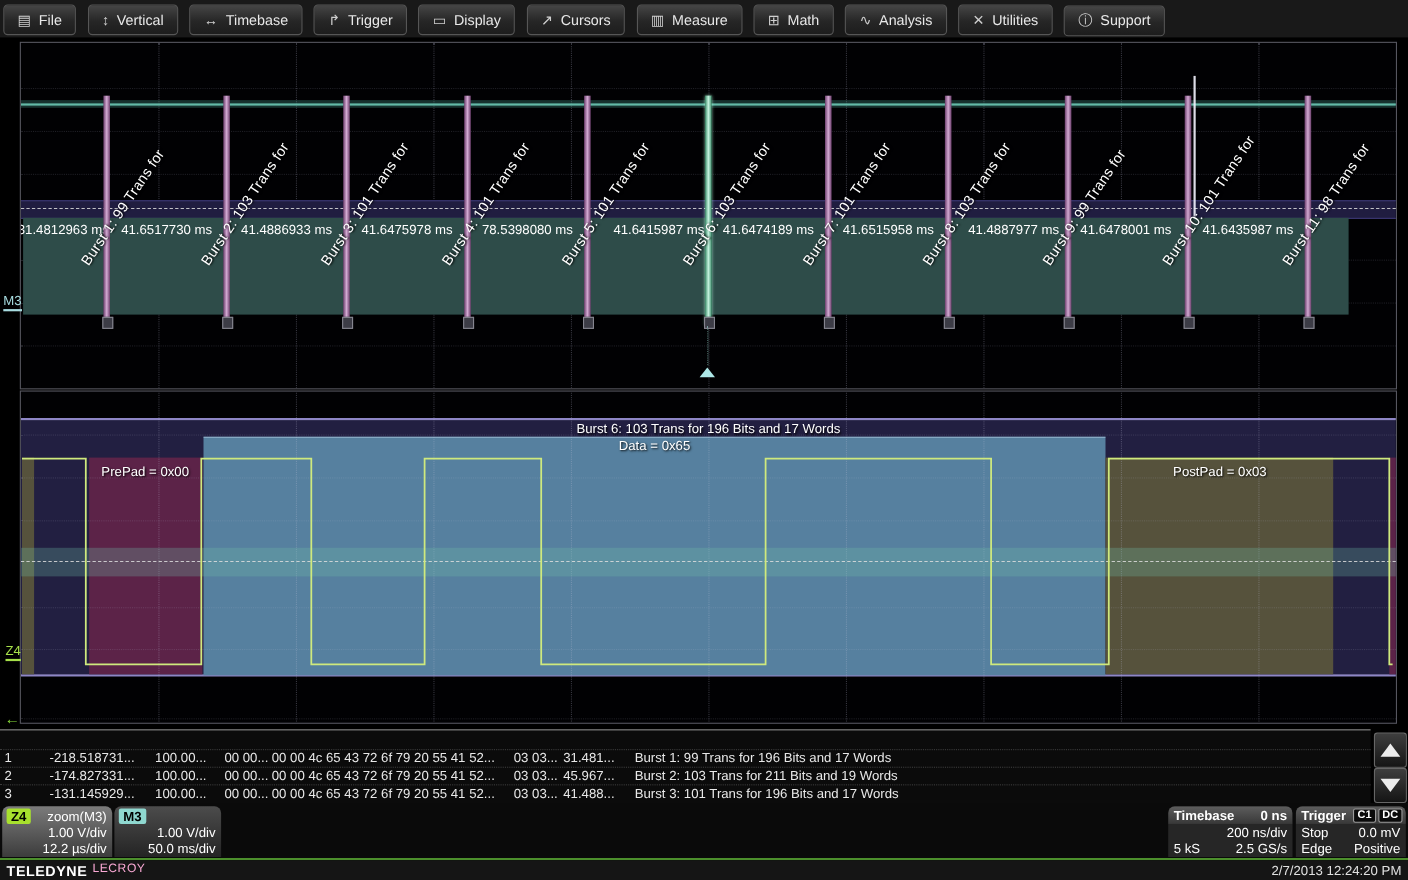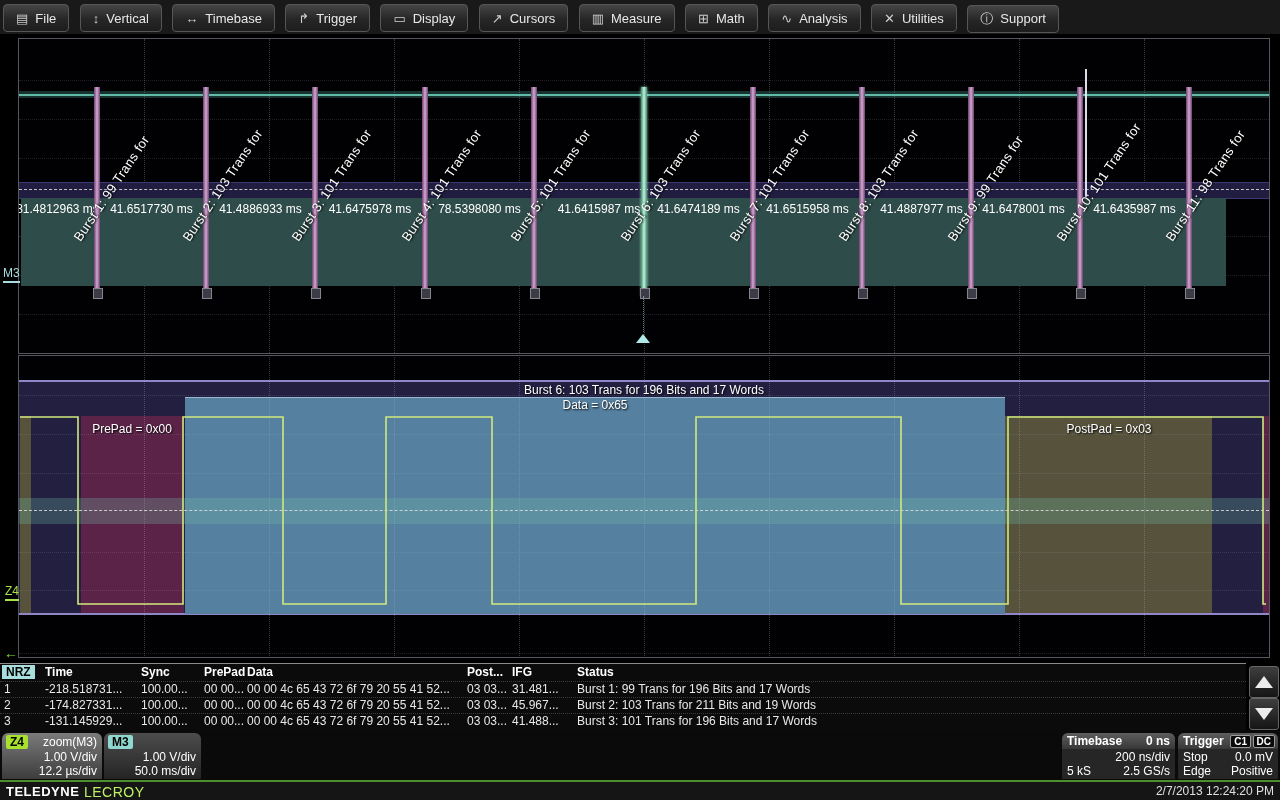--- a/index.html
+++ b/index.html
@@ -229,30 +229,20 @@
 </div>
 
 <svg class="abs" style="left:0;top:0;pointer-events:none;" width="1280" height="800">
   <polyline id="zoom-wave" points="20,417 78,417 78,604 183,604 183,417 283,417 283,604 386,604 386,417 492,417 492,604 696,604 696,417 901,417 901,604 1008,604 1008,417 1263,417 1263,604 1266,604" fill="none" stroke="#cfe97d" stroke-width="1.6"></polyline>
 </svg>
 
 <div class="chan-label" style="left:5px;top:584px;color:#a6e04a;border-bottom:2px solid #a6e04a;">Z4</div>
 <div class="abs" style="left:4px;top:645px;color:#8ae03a;font-size:14px;font-weight:bold;">←</div>
 
 <div id="decode-table">
-  <div class="trow thead" style="top:1px;">
-    <span class="c0 nrz-badge">NRZ</span>
-    <span class="c1">Time</span>
-    <span class="c2">Sync</span>
-    <span class="c3">PrePad</span>
-    <span class="c4">Data</span>
-    <span class="c5">Post...</span>
-    <span class="c6">IFG</span>
-    <span class="c7">Status</span>
-  </div>
   <div class="rowsep" style="top:17px;"></div>
   <div class="trow" style="top:18px;">
     <span class="c0">1</span>
     <span class="c1">-218.518731...</span>
     <span class="c2">100.00...</span>
     <span class="c3">00 00...</span>
     <span class="c4">00 00 4c 65 43 72 6f 79 20 55 41 52...</span>
     <span class="c5">03 03...</span>
     <span class="c6">31.481...</span>
     <span class="c7">Burst 1: 99 Trans for 196 Bits and 17 Words</span>
@@ -320,15 +310,15 @@
     <span style="position:absolute;left:5px;top:17px;">Stop</span>
     <span class="dline" style="top:17px;text-align:center;">0.0 mV</span>
     <span style="position:absolute;left:5px;top:31px;">Edge</span>
     <span class="dline" style="top:31px;">Positive</span>
   </div>
 </div>
 
 <div id="green-line"></div>
 <div id="footer">
   <span style="position:absolute;left:6px;top:2px;font-size:13px;font-weight:bold;letter-spacing:.5px;">TELEDYNE</span>
-  <span style="position:absolute;left:84px;top:2px;font-size:14px;color:#bef264;letter-spacing:.5px;">LECROY</span>
+  <span style="position:absolute;left:84px;top:2px;font-size:11px;color:#f9a8d4;letter-spacing:.5px;">LECROY</span>
   <span style="position:absolute;right:6px;top:2px;font-size:12px;color:#e0e0e0;">2/7/2013 12:24:20 PM</span>
 </div>
 
 </body></html>

